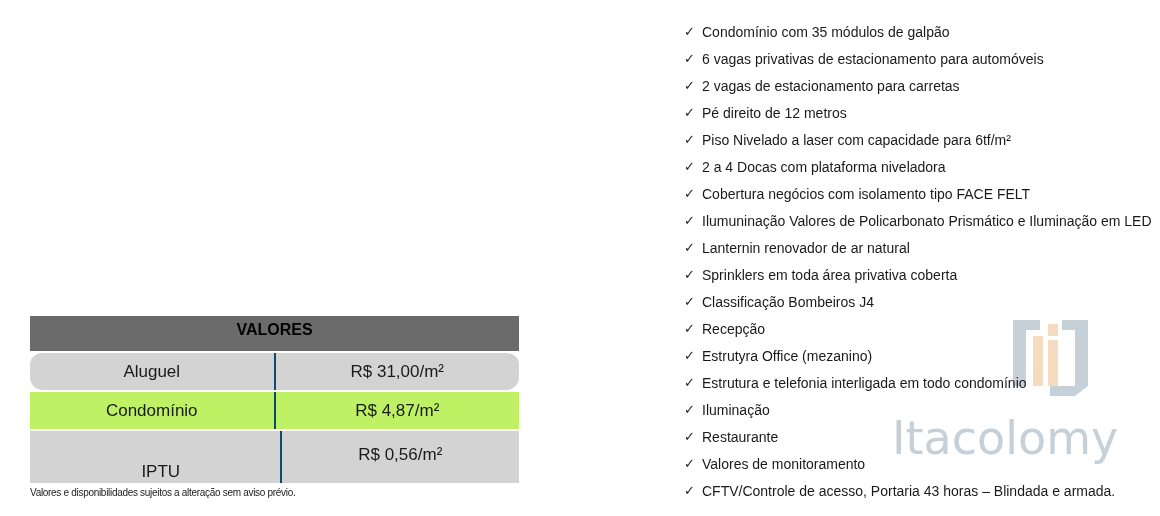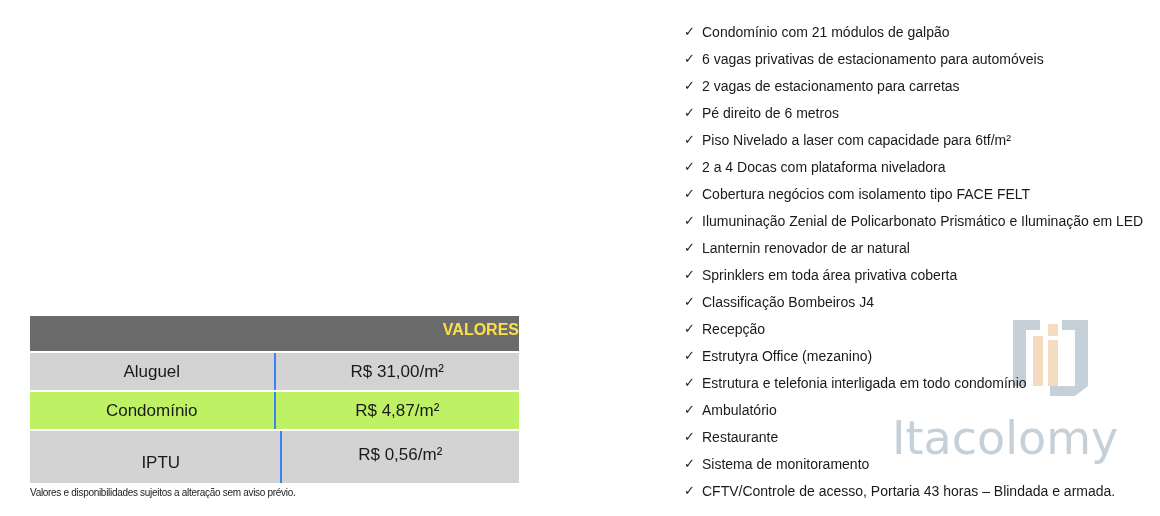--- a/index.html
+++ b/index.html
@@ -4,32 +4,32 @@
 <style>
   html, body { margin: 0; padding: 0; }
   body {
     width: 1160px; height: 516px; background: #ffffff; position: relative; overflow: hidden;
     font-family: "Liberation Sans", "DejaVu Sans", sans-serif; color: #1a1a1a;
   }
   .table {
     position: absolute; left: 30px; top: 316px; width: 489px;
   }
   .thead {
-    background: #6b6b6b; color: #fde047; height: 35px; line-height: 28px;
-    text-align: right; font-weight: bold; font-size: 16px;
+    background: #6b6b6b; color: #000000; height: 35px; line-height: 28px;
+    text-align: center; font-weight: bold; font-size: 16px;
   }
   .row { display: flex; border-top: 2px solid #fff; }
   .row .cell { flex: 1; text-align: center; font-size: 17px; display: flex; justify-content: center; }
-  .row .cell + .cell { border-left: 2px solid #3b82f6; text-align: center; }
-  .row.r0 { height: 37px; background: #d3d3d3; }
+  .row .cell + .cell { border-left: 2px solid #0c4a6e; text-align: center; }
+  .row.r0 { height: 37px; background: #d3d3d3; border-radius: 13px; }
   .row.r0 .cell { align-items: center; }
   .row.r1 { height: 37px; background: #bef264; }
   .row.r1 .cell { align-items: center; }
   .row.r2 { height: 52px; background: #d3d3d3; }
-  .row.r2 .cell.label { align-items: flex-end; padding-bottom: 10px; margin-left: 12px; }
+  .row.r2 .cell.label { align-items: flex-end; padding-bottom: 1px; margin-left: 12px; }
   .row.r2 .cell.value { align-items: flex-start; padding-top: 14px; }
   .note {
     position: absolute; left: 30px; top: 487px; font-size: 10px; letter-spacing: -0.3px; color: #222;
   }
   .features { position: absolute; left: 684px; top: 22px; margin: 0; padding: 0; list-style: none; z-index: 2; }
   .features li { height: 27px; line-height: 20px; font-size: 14px; display: flex; align-items: flex-start; white-space: nowrap; }
   .features .check { width: 18px; font-size: 13px; color: #222; }
   .logo { position: absolute; left: 880px; top: 316px; width: 260px; height: 170px; z-index: 1; }
   .logo-text {
     position: absolute; left: 12px; top: 95px; font-size: 46px; font-family: "DejaVu Sans", sans-serif;
@@ -67,49 +67,49 @@
     <rect x="168" y="8" width="10" height="12" fill="#f5dcc0"></rect>
     <rect x="168" y="24" width="10" height="46" fill="#f5dcc0"></rect>
     <path d="M182 4 L208 4 L208 70 L195 80 L170 80 L170 70 L195 70 L195 14 L182 14 Z" fill="#c6d0d8"></path>
   </svg>
   <div class="logo-text">Itacolomy</div>
 </div>
 
 <ul class="features">
   <li>
       <span class="check">✓</span>
-      <span>Condomínio com 21 módulos de galpão</span>
+      <span>Condomínio com 35 módulos de galpão</span>
     </li>
   <li>
       <span class="check">✓</span>
       <span>6 vagas privativas de estacionamento para automóveis</span>
     </li>
   <li>
       <span class="check">✓</span>
       <span>2 vagas de estacionamento para carretas</span>
     </li>
   <li>
       <span class="check">✓</span>
-      <span>Pé direito de 6 metros</span>
+      <span>Pé direito de 12 metros</span>
     </li>
   <li>
       <span class="check">✓</span>
       <span>Piso Nivelado a laser com capacidade para 6tf/m²</span>
     </li>
   <li>
       <span class="check">✓</span>
       <span>2 a 4 Docas com plataforma niveladora</span>
     </li>
   <li>
       <span class="check">✓</span>
       <span>Cobertura negócios com isolamento tipo FACE FELT</span>
     </li>
   <li>
       <span class="check">✓</span>
-      <span>Ilumuninação Zenial de Policarbonato Prismático e Iluminação em LED</span>
+      <span>Ilumuninação Valores de Policarbonato Prismático e Iluminação em LED</span>
     </li>
   <li>
       <span class="check">✓</span>
       <span>Lanternin renovador de ar natural</span>
     </li>
   <li>
       <span class="check">✓</span>
       <span>Sprinklers em toda área privativa coberta</span>
     </li>
   <li>
@@ -123,27 +123,27 @@
   <li>
       <span class="check">✓</span>
       <span>Estrutyra Office (mezanino)</span>
     </li>
   <li>
       <span class="check">✓</span>
       <span>Estrutura e telefonia interligada em todo condomínio</span>
     </li>
   <li>
       <span class="check">✓</span>
-      <span>Ambulatório</span>
+      <span>Iluminação</span>
     </li>
   <li>
       <span class="check">✓</span>
       <span>Restaurante</span>
     </li>
   <li>
       <span class="check">✓</span>
-      <span>Sistema de monitoramento</span>
+      <span>Valores de monitoramento</span>
     </li>
   <li>
       <span class="check">✓</span>
       <span>CFTV/Controle de acesso, Portaria 43 horas – Blindada e armada.</span>
     </li>
 </ul>
 
 </body></html>

